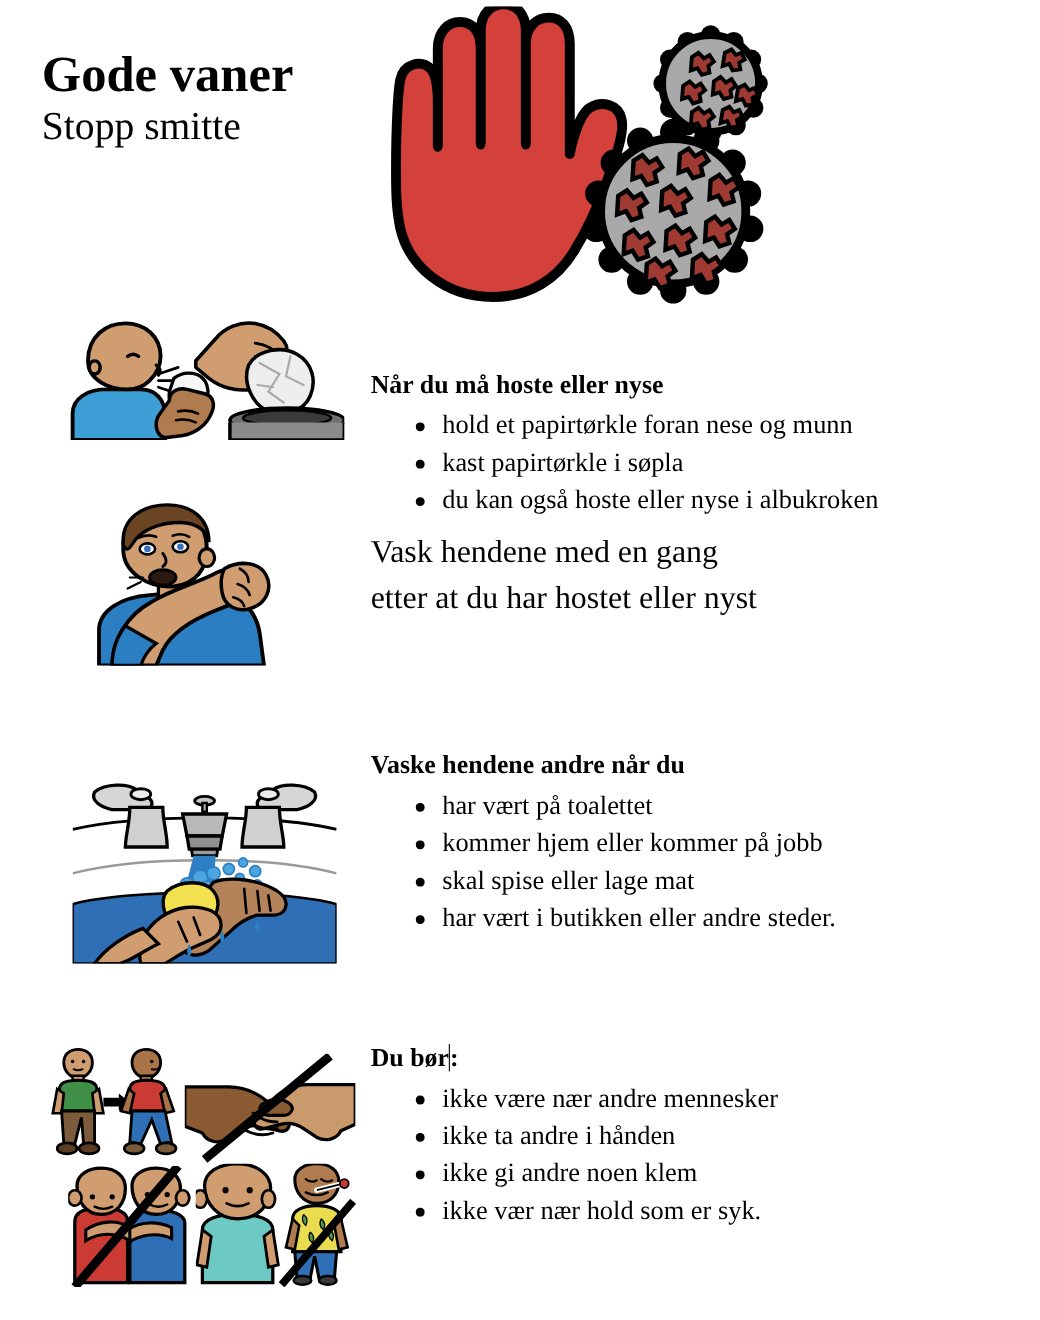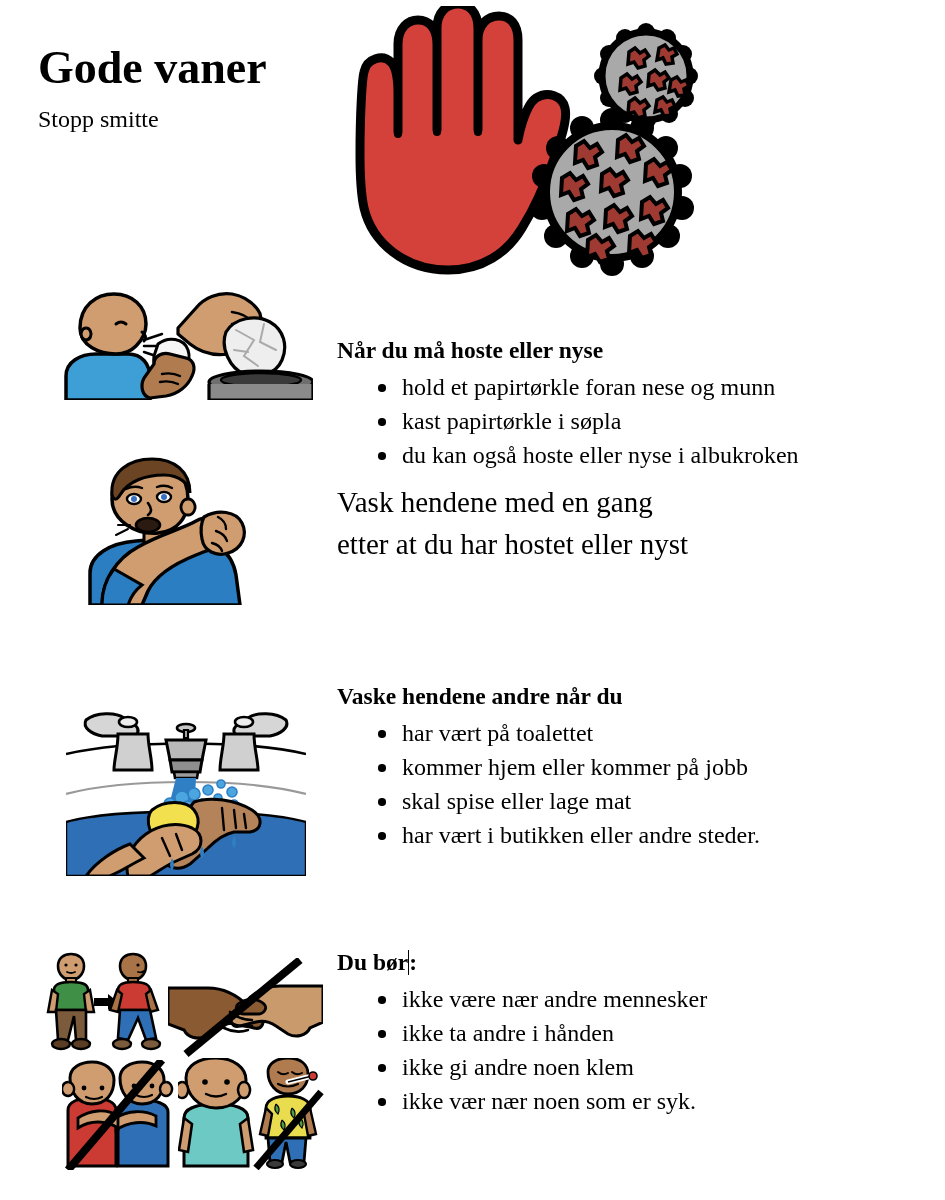--- a/index.html
+++ b/index.html
@@ -30,24 +30,24 @@
     width: 300px;
   }
   .title-main {
     font-size: 46px;
     font-weight: bold;
     line-height: 1.12;
     letter-spacing: 0px;
     white-space: nowrap;
   }
   .title-sub {
-    font-size: 24px;
+    font-size: 36px;
     font-weight: normal;
     line-height: 1.15;
-    margin-top: 12px;
+    margin-top: 0;
     white-space: nowrap;
   }
 
   
   .illus { position: absolute; }
   .illus svg { display: block; width: 100%; height: 100%; }
 
   
   .section { position: absolute; }
   .sec-head {
@@ -502,17 +502,17 @@
       <li>har vært i butikken eller andre steder.</li>
     </ul>
   </div>
 
   <div class="section" style="left:337px; top:948px; width:600px;">
     <div class="sec-head"><span>Du bør</span><span class="caret"></span><span>:</span></div>
     <ul class="bullets">
       <li>ikke være nær andre mennesker</li>
       <li>ikke ta andre i hånden</li>
       <li>ikke gi andre noen klem</li>
-      <li>ikke vær nær noen som er syk.</li>
+      <li>ikke vær nær hold som er syk.</li>
     </ul>
   </div>
 
 </div>
 
 </body></html>

